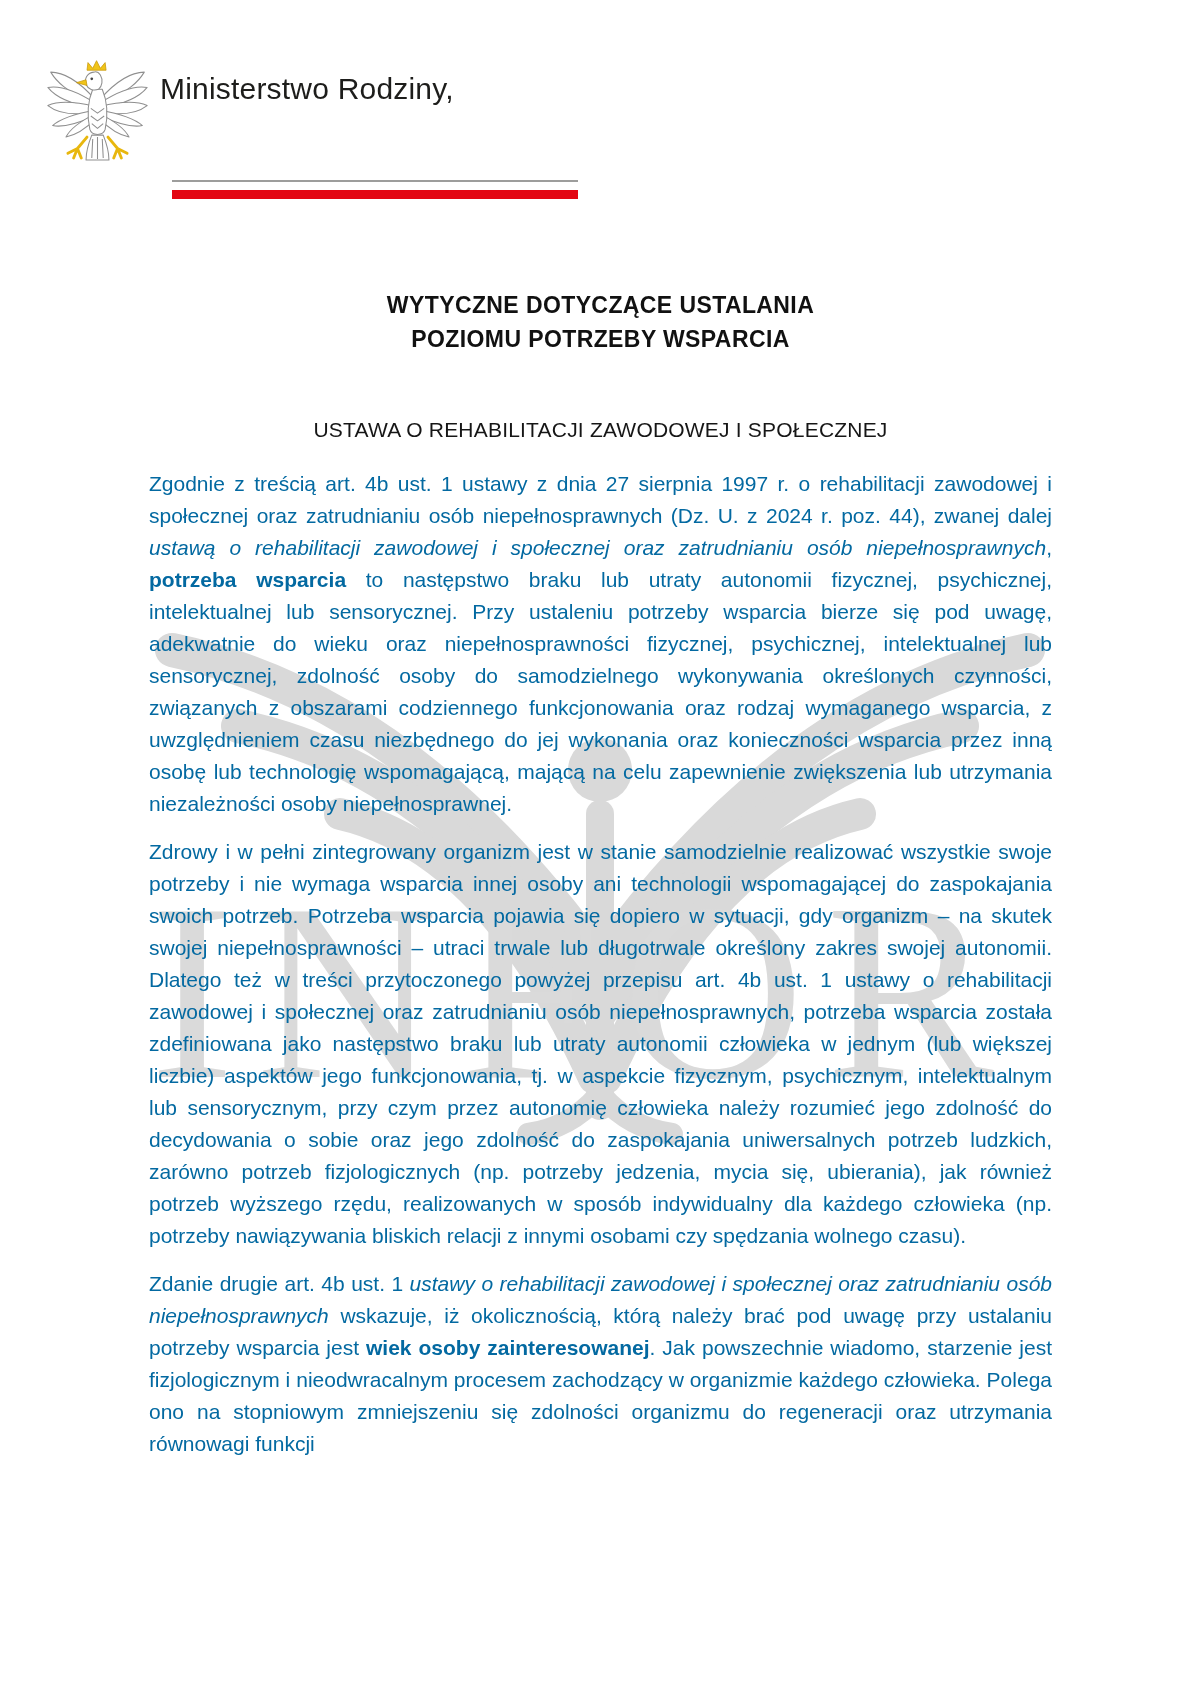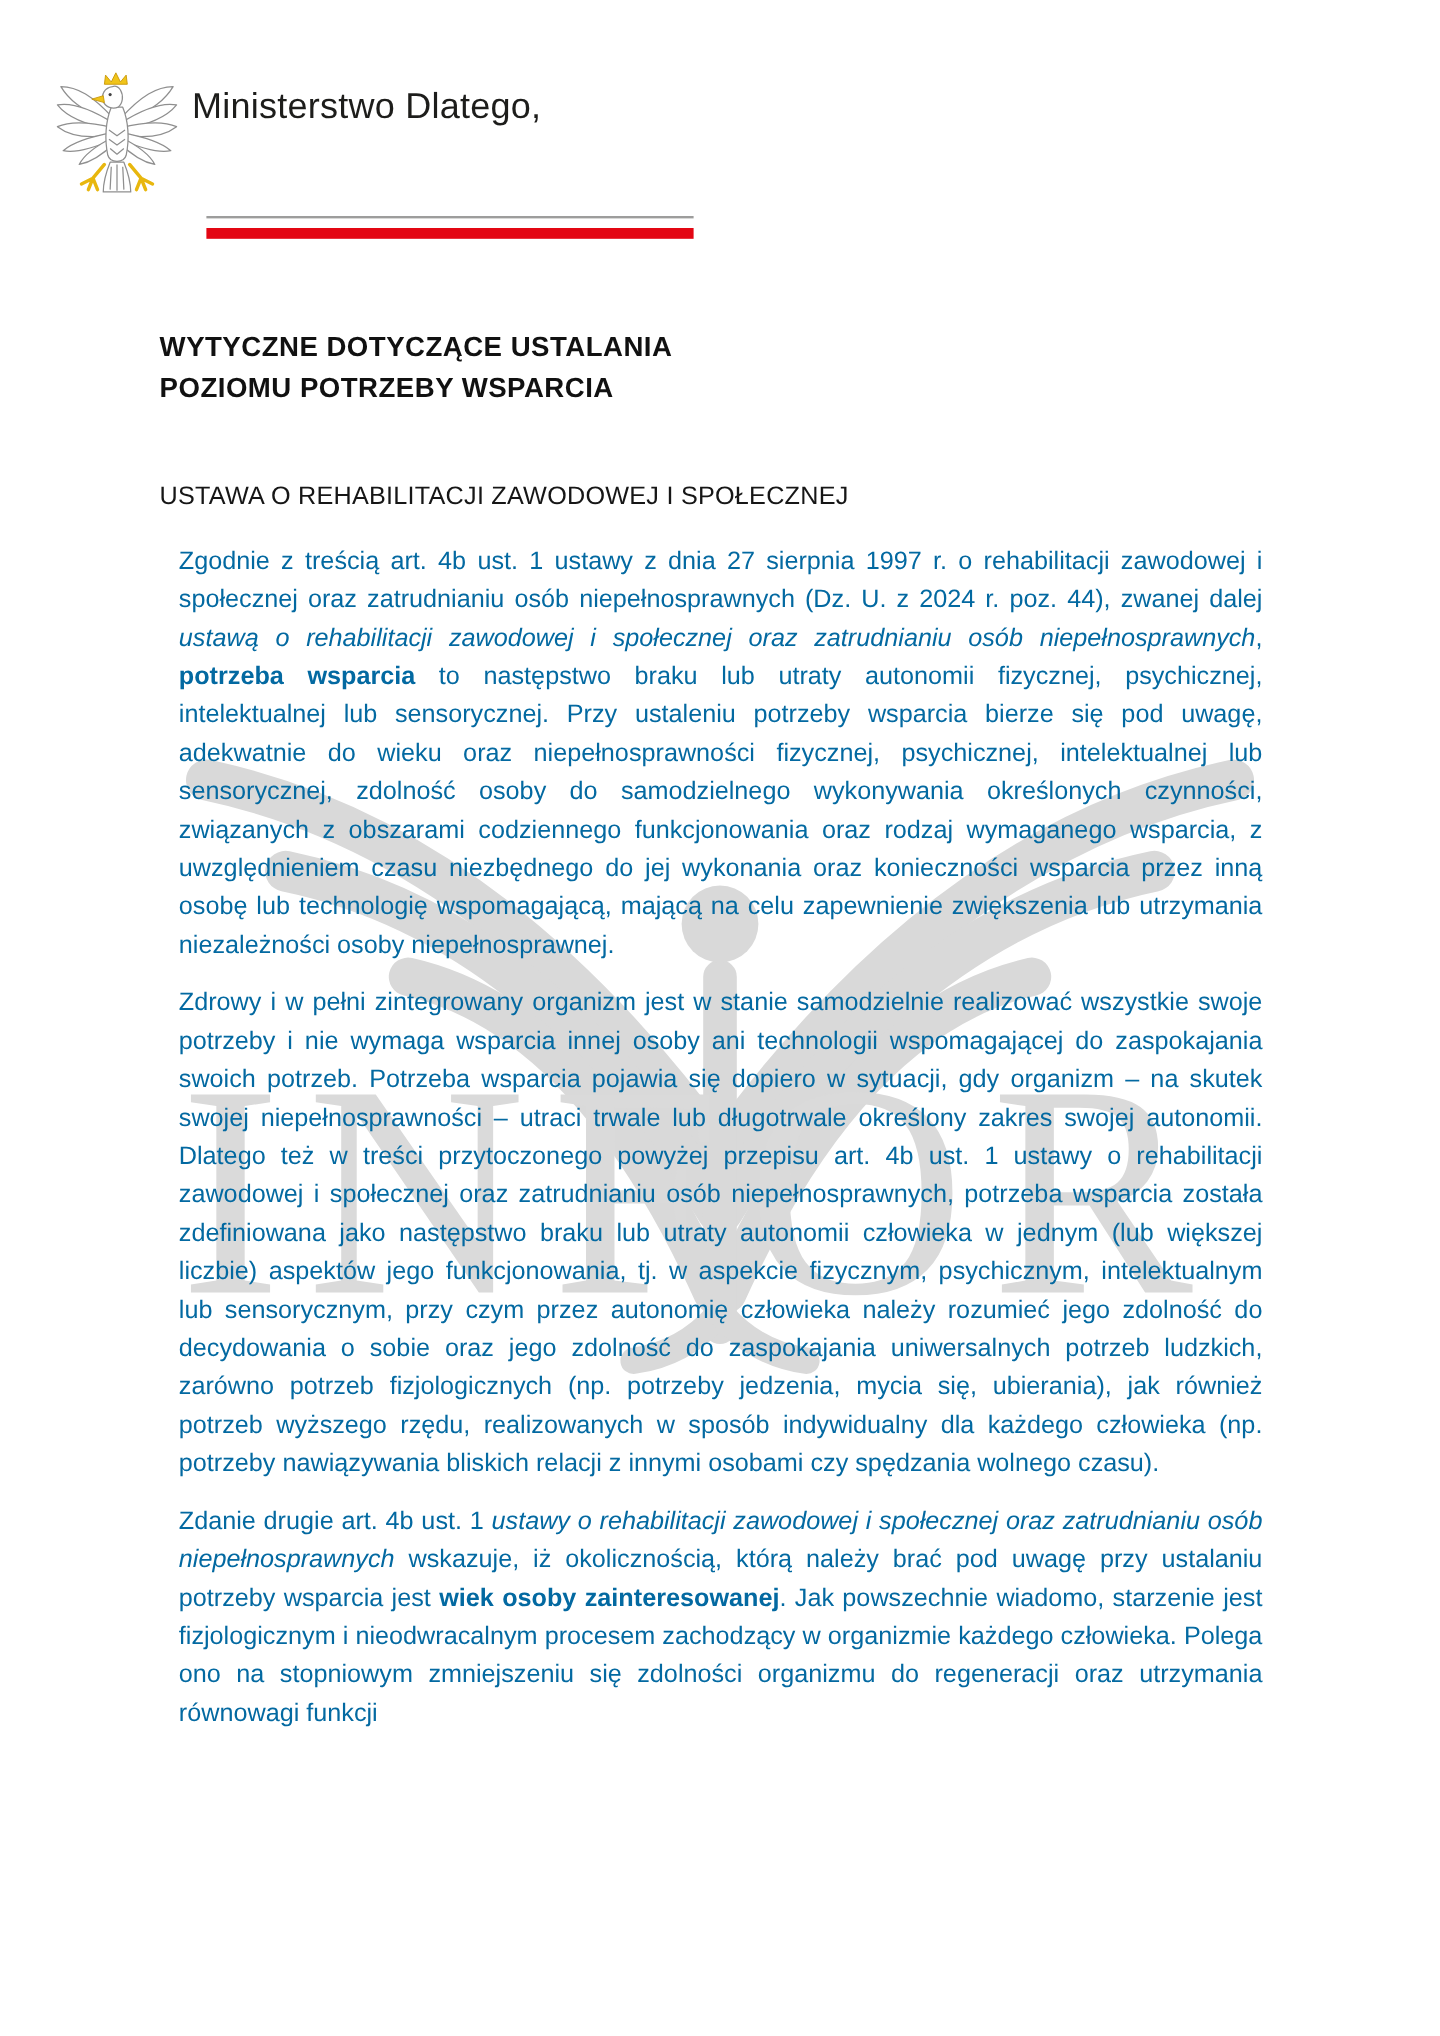--- a/index.html
+++ b/index.html
@@ -25,26 +25,26 @@
   .watermark svg{position:absolute;left:0;top:0;}
   .wm-text{
     position:absolute;left:0;top:248px;width:900px;
     font-family:"Liberation Serif","DejaVu Serif",serif;
     font-size:252px;line-height:252px;font-weight:400;
     letter-spacing:22px;color:#dadada;
   }
   
   .doc{position:absolute;left:133px;top:272px;width:935px;z-index:1;}
   .doc-title{
-    margin:0;
+    margin:16px;text-align:center;
     font-size:23px;font-weight:700;line-height:34px;
     color:#111;letter-spacing:.4px;
   }
   .doc-subtitle{
-    margin:58px 0 0 0;text-align:left;
+    margin:58px 0 0 0;text-align:center;
     font-size:21px;font-weight:400;line-height:31px;
     color:#161616;letter-spacing:.2px;
   }
   .paragraphs{margin-top:23px;}
   .paragraphs p{
     margin:16px;
     font-size:21px;line-height:32px;
     text-align:justify;color:#0369a1;
   }
   .paragraphs .it{font-style:italic;}
@@ -101,21 +101,21 @@
     <circle cx="49" cy="19" r="1.4" fill="#444"></circle>
     <path d="M43,20 L33,23 L44,26 Z" fill="#f0c419" stroke="#c9980a" stroke-width="0.8"></path>
     <path d="M44,10 L45,2 L50,8 L54,0 L58,8 L63,2 L64,10 Z" fill="#f0c419" stroke="#c9980a" stroke-width="0.8"></path>
     <g stroke="#e8b70e" stroke-width="3" stroke-linecap="round" fill="none">
       <path d="M44,80 L34,92 M34,92 L24,97 M34,92 L30,102 M34,92 L38,102"></path>
       <path d="M66,80 L76,92 M76,92 L86,97 M76,92 L80,102 M76,92 L72,102"></path>
     </g>
   </svg>
 
   <div class="ministry">
-    <div>Ministerstwo Dlatego,</div>
+    <div>Ministerstwo Rodziny,</div>
   </div>
   <div class="rule-thin"></div>
   <div class="rule-red"></div>
 
   <main class="doc">
     <h1 class="doc-title">
       <span>WYTYCZNE DOTYCZĄCE USTALANIA</span><br>
       <span>POZIOMU POTRZEBY WSPARCIA</span>
     </h1>
     <h2 class="doc-subtitle">

